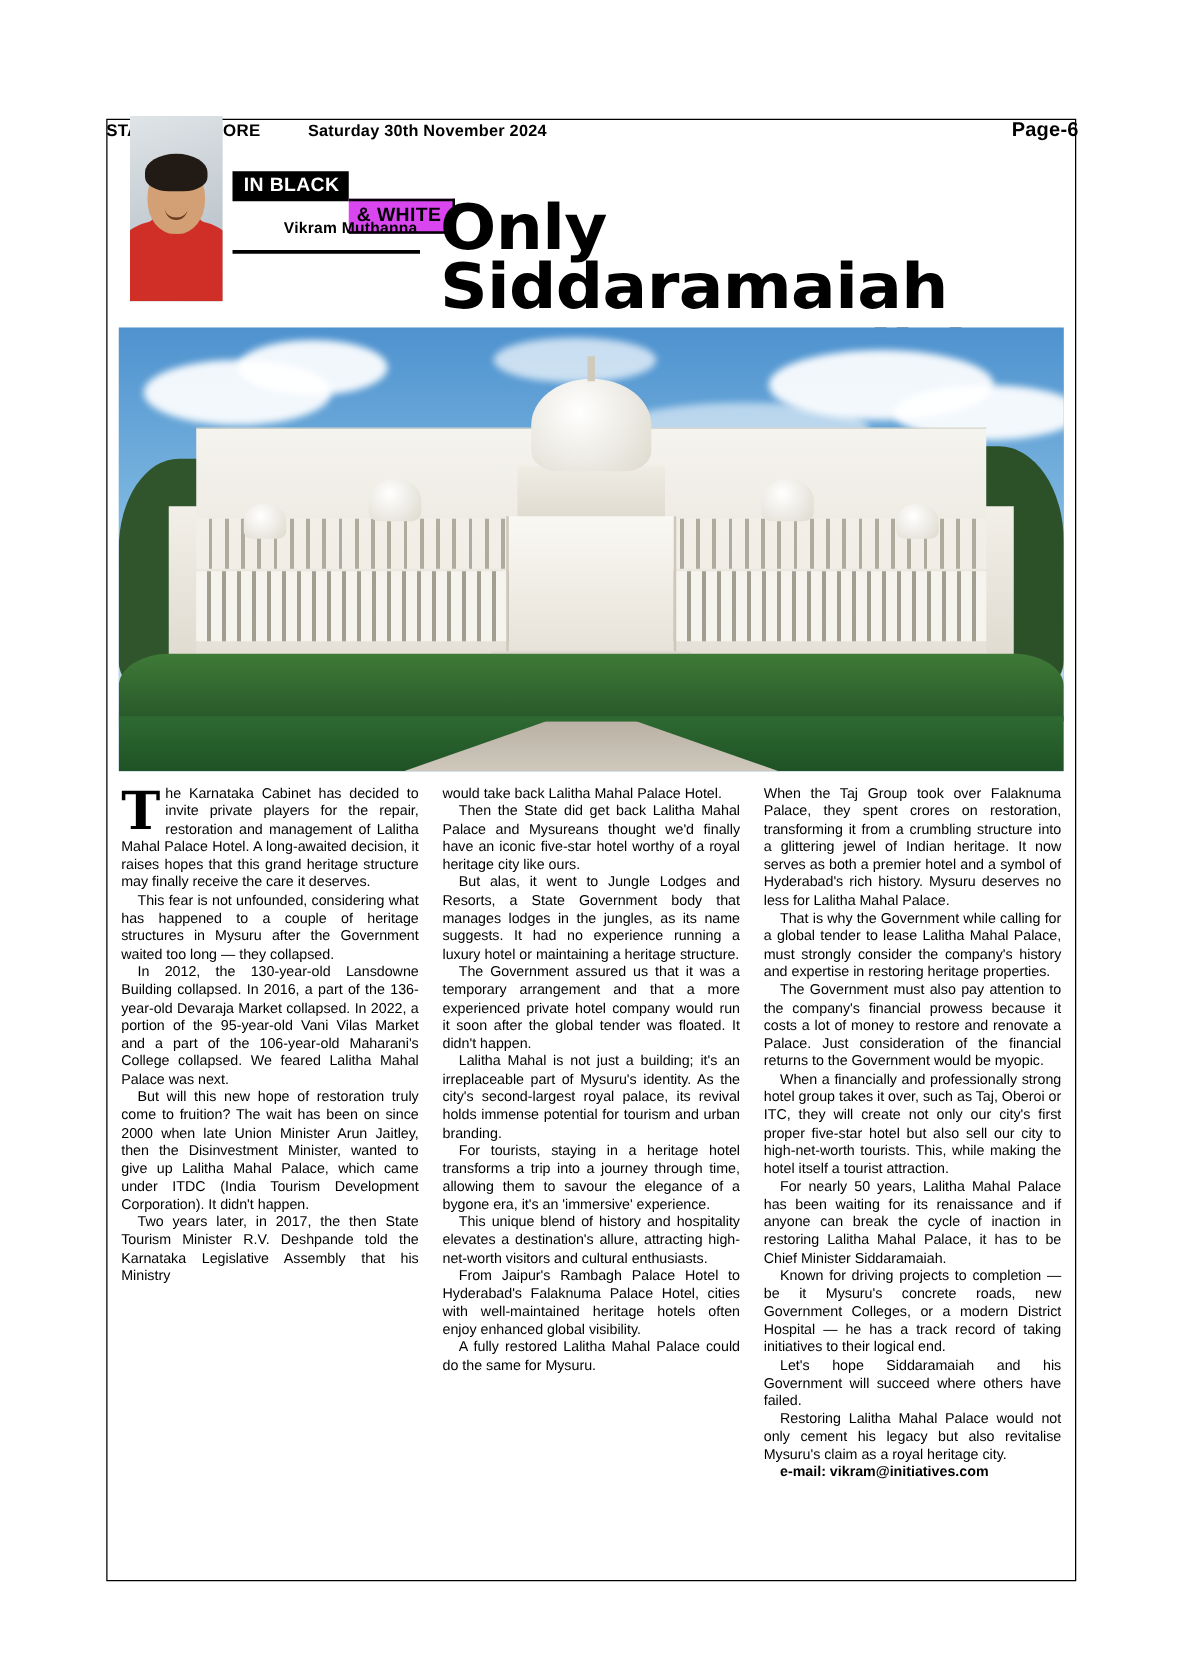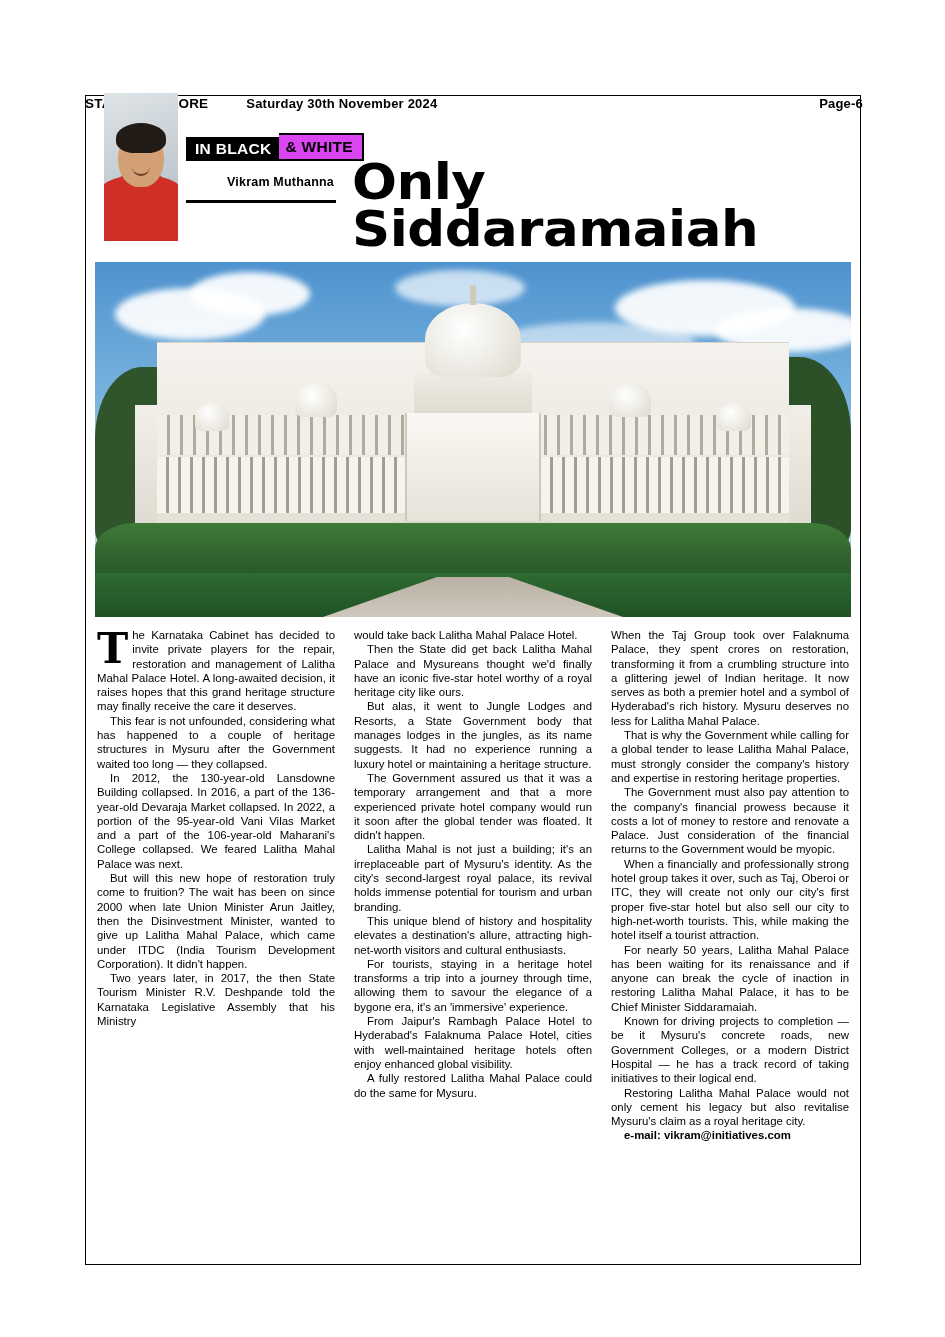--- a/index.html
+++ b/index.html
@@ -26,21 +26,21 @@
     align-items: baseline;
     font-size: 13.5px;
     font-weight: bold;
     letter-spacing: 0.2px;
     margin-top: 24px;
   }
   .masthead .paper-name { margin-right: 38px; }
   .masthead .issue-date { font-size: 13px; }
   .masthead .page-no {
     margin-left: auto;
-    font-size: 13px;
+    font-size: 16px;
     font-weight: bold;
   }
 
   
   .page-frame {
     position: absolute;
     top: 95px;
     left: 85px;
     width: 776px;
     height: 1170px;
@@ -97,21 +97,21 @@
     top: 74px; width: 18px; height: 7px;
     border-bottom: 2px solid #6b3b24; border-radius: 0 0 10px 10px;
   }
 
   
   .col-badge {
     position: absolute;
     top: 136px;
     left: 186px;
     display: flex;
-    align-items: flex-end;
+    align-items: center;
     height: 25px;
     font-size: 15.5px;
     font-weight: bold;
     letter-spacing: 0.3px;
   }
   .col-badge .seg-black {
     background: #000; color: #fff;
     padding: 3px 8px 3px 9px;
     display: flex; align-items: center;
   }
@@ -380,30 +380,31 @@
     <p>But will this new hope of restoration truly come to fruition? The wait has been on since 2000 when late Union Minister Arun Jaitley, then the Disinvestment Minister, wanted to give up Lalitha Mahal Palace, which came under ITDC (India Tourism Development Corporation). It didn't happen.</p>
     <p>Two years later, in 2017, the then State Tourism Minister R.V. Deshpande told the Karnataka Legislative Assembly that his Ministry</p>
   </div>
 
   <div class="col">
     <p class="first">would take back Lalitha Mahal Palace Hotel.</p>
     <p>Then the State did get back Lalitha Mahal Palace and Mysureans thought we'd finally have an iconic five-star hotel worthy of a royal heritage city like ours.</p>
     <p>But alas, it went to Jungle Lodges and Resorts, a State Government body that manages lodges in the jungles, as its name suggests. It had no experience running a luxury hotel or maintaining a heritage structure.</p>
     <p>The Government assured us that it was a temporary arrangement and that a more experienced private hotel company would run it soon after the global tender was floated. It didn't happen.</p>
     <p>Lalitha Mahal is not just a building; it's an irreplaceable part of Mysuru's identity. As the city's second-largest royal palace, its revival holds immense potential for tourism and urban branding.</p>
+    <p>For tourists, staying in a heritage hotel transforms a trip into a journey through time, allowing them to savour the elegance of a bygone era, it's an 'immersive' experience.</p>
     <p>This unique blend of history and hospitality elevates a destination's allure, attracting high-net-worth visitors and cultural enthusiasts.</p>
-    <p>For tourists, staying in a heritage hotel transforms a trip into a journey through time, allowing them to savour the elegance of a bygone era, it's an 'immersive' experience.</p>
     <p>From Jaipur's Rambagh Palace Hotel to Hyderabad's Falaknuma Palace Hotel, cities with well-maintained heritage hotels often enjoy enhanced global visibility.</p>
     <p>A fully restored Lalitha Mahal Palace could do the same for Mysuru.</p>
   </div>
 
   <div class="col">
     <p class="first">When the Taj Group took over Falaknuma Palace, they spent crores on restoration, transforming it from a crumbling structure into a glittering jewel of Indian heritage. It now serves as both a premier hotel and a symbol of Hyderabad's rich history. Mysuru deserves no less for Lalitha Mahal Palace.</p>
     <p>That is why the Government while calling for a global tender to lease Lalitha Mahal Palace, must strongly consider the company's history and expertise in restoring heritage properties.</p>
     <p>The Government must also pay attention to the company's financial prowess because it costs a lot of money to restore and renovate a Palace. Just consideration of the financial returns to the Government would be myopic.</p>
     <p>When a financially and professionally strong hotel group takes it over, such as Taj, Oberoi or ITC, they will create not only our city's first proper five-star hotel but also sell our city to high-net-worth tourists. This, while making the hotel itself a tourist attraction.</p>
     <p class="bold">For nearly 50 years, Lalitha Mahal Palace has been waiting for its renaissance and if anyone can break the cycle of inaction in restoring Lalitha Mahal Palace, it has to be Chief Minister Siddaramaiah.</p>
     <p class="bold">Known for driving projects to completion — be it Mysuru's concrete roads, new Government Colleges, or a modern District Hospital — he has a track record of taking initiatives to their logical end.</p>
+    <p class="bold">Let's hope Siddaramaiah and his Government will succeed where others have failed.</p>
     <p>Restoring Lalitha Mahal Palace would not only cement his legacy but also revitalise Mysuru's claim as a royal heritage city.</p>
     <p class="email">e-mail: vikram@initiatives.com</p>
   </div>
 
 </div>
 
 </body></html>

